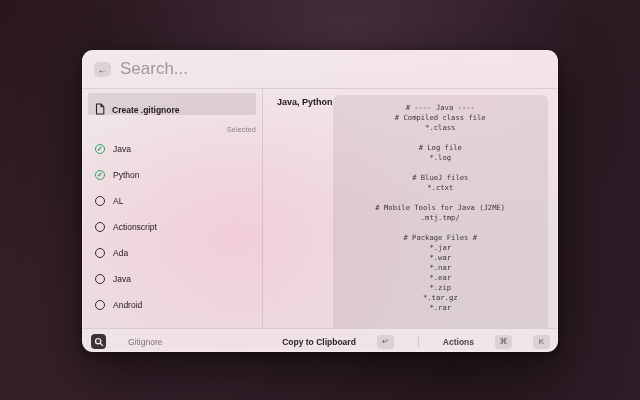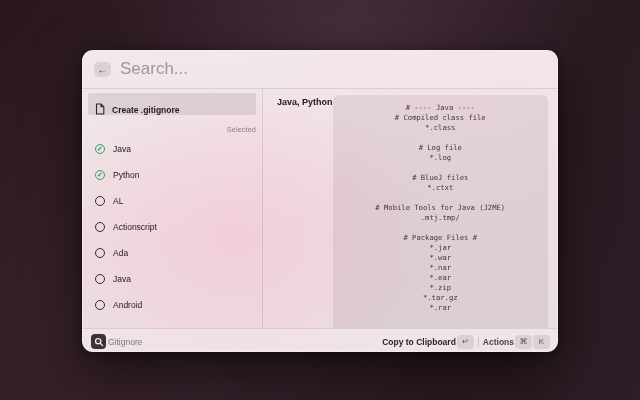--- a/index.html
+++ b/index.html
@@ -47,21 +47,21 @@
   
   .preview{flex:1; padding:6px 10px 0 14px; box-sizing:border-box; display:flex; flex-direction:row; overflow:hidden;}
   .preview-title{font-size:9px; font-weight:700; color:#1d1719; margin:2px 0 7px 0;}
   .code-block{flex:1; background:rgba(120,98,110,0.13); border-radius:6px 6px 0 0;
     padding:8px 10px; overflow:hidden;text-align:center;}
   .code-block pre{margin:0; font-family:"DejaVu Sans Mono",monospace;
     font-size:7.2px; line-height:10px; color:#3e383b; white-space:pre;}
   
   .statusbar{height:25px; border-top:1px solid rgba(60,40,50,0.12);
     background:rgba(255,255,255,0.22);
-    display:flex; align-items:center; padding:0 8px 0 9px; gap:1px;}
+    display:flex; align-items:center; padding:0 8px 0 9px; gap:21px;}
   .app-icon{width:15px;height:15px;border-radius:4px;background:#3b3237;
     display:flex;align-items:center;justify-content:center; flex:0 0 auto;}
   .app-name{font-size:8.5px; color:#7e7378; margin-left:1px;}
   .sb-spacer{flex:1;}
   .primary-label{font-size:8.5px; font-weight:700; color:#2a2427;}
   .key-badge{min-width:11px; height:14px; padding:0 3px; border-radius:4px;
     background:rgba(60,40,50,0.10); color:#5e555a; font-size:8px;
     display:flex; align-items:center; justify-content:center;}
   .sb-sep{width:1px; height:10px; background:rgba(60,40,50,0.18); margin:0 3px;}
   .actions-label{font-size:8.5px; font-weight:600; color:#4b4347;}

